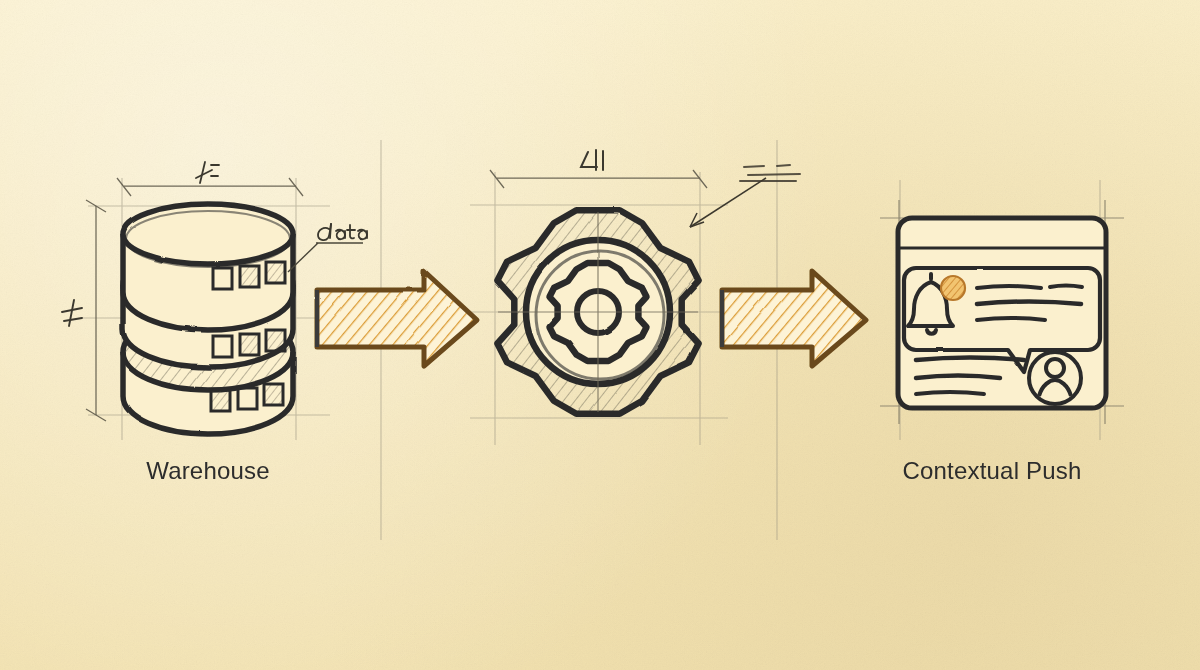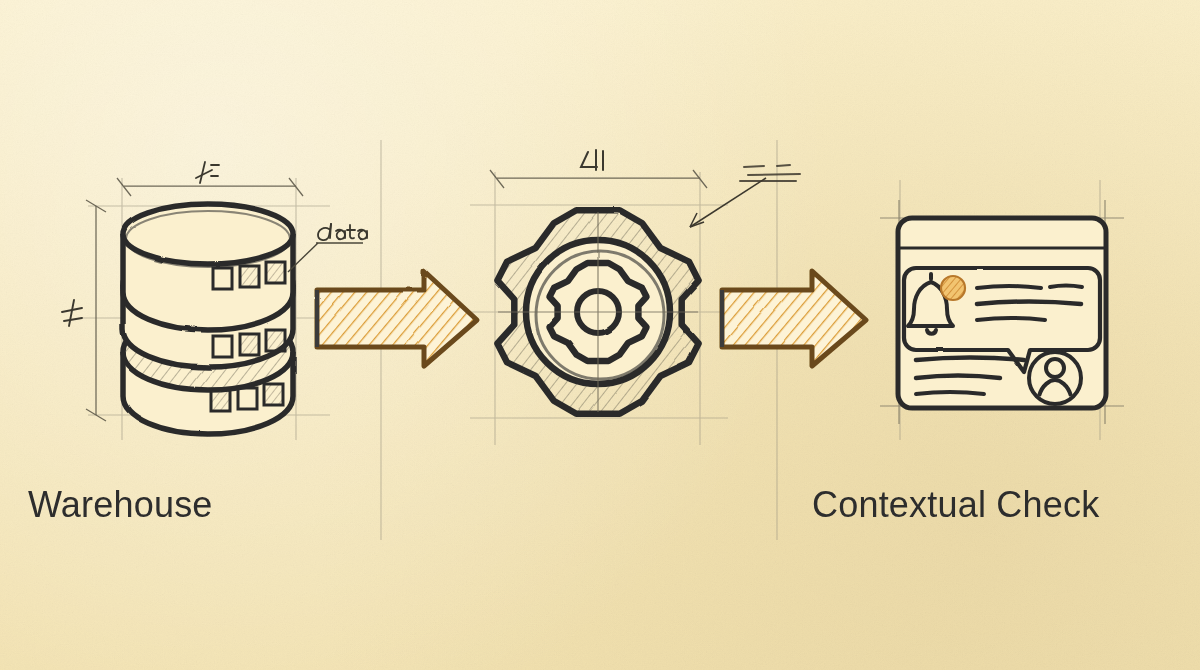--- a/index.html
+++ b/index.html
@@ -33,28 +33,27 @@
   #art {
     position: absolute;
     inset: 0;
     width: 1200px;
     height: 670px;
   }
   .label {
     position: absolute;
     top: 457px;
     font-family: "Liberation Sans", sans-serif;
-    font-size: 36px;
+    font-size: 24px;
     font-weight: 400;
     letter-spacing: 0.2px;
     color: #2d2d2d;
-    text-align: left;
+    text-align: center;
     white-space: nowrap;
     user-select: none;
-    margin-top: 27px;
   }
   #label-warehouse { left: 28px;  width: 360px; }
   #label-logic     { left: 420px; width: 360px; }
   #label-push      { left: 812px; width: 360px; }
 </style>
 </head>
 <body>
 
 <div id="canvas">
 
@@ -429,15 +428,15 @@
       <circle cx="1055" cy="378" r="26"></circle>
       <circle cx="1055" cy="368" r="9"></circle>
       <path d="M1039 396 c3,-11 11,-16 16,-16 c5,0 13,5 16,16"></path>
     </g>
 
   </svg>
 
   <div class="label" id="label-warehouse">Warehouse</div>
 
 
-  <div class="label" id="label-push">Contextual Check</div>
+  <div class="label" id="label-push">Contextual Push</div>
 
 </div>
 
 </body></html>

